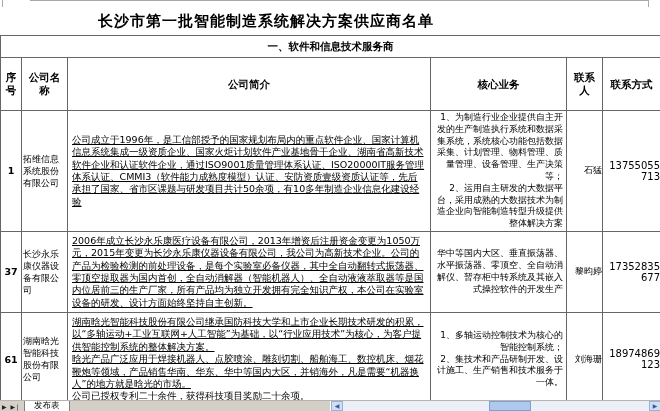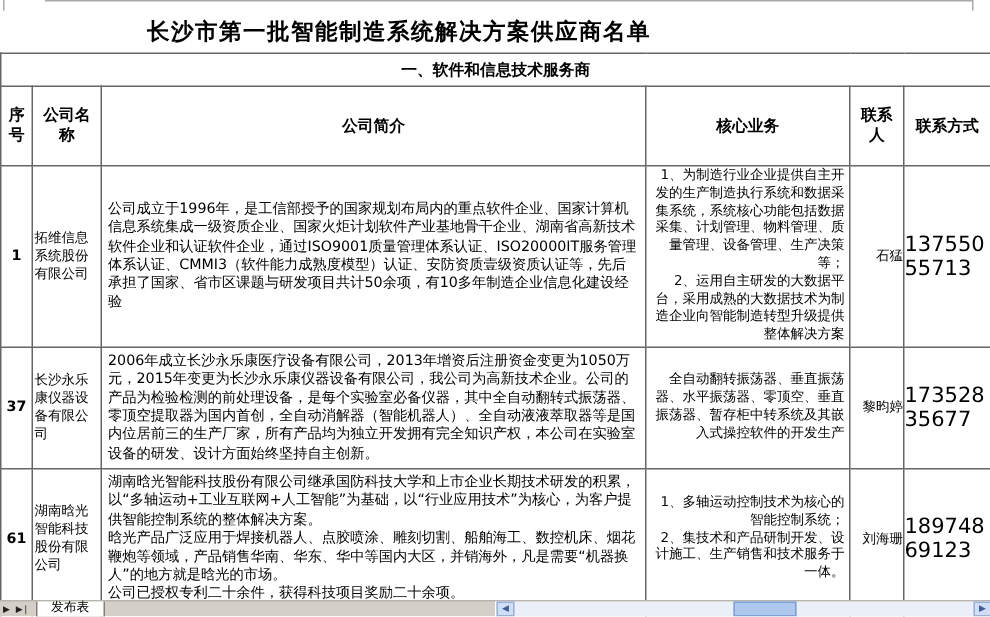--- a/index.html
+++ b/index.html
@@ -12,24 +12,24 @@
   .title{position:absolute;top:8px;left:0;width:532px;height:27px;line-height:27px;
          text-align:center;font-size:15px;font-weight:bold;letter-spacing:1px;}
   table.grid{position:absolute;top:35px;left:0;width:660px;border-collapse:collapse;table-layout:fixed;}
   .grid td,.grid th{border:1px solid #666;overflow:hidden;padding:0;vertical-align:middle;
                     word-break:break-all;}
   .grid th{font-weight:bold;font-size:10.5px;line-height:13px;text-align:center;}
   th.h-no{padding:0 2px;} th.h-name{padding:0 6px;} th.h-contact{padding:0 4px;}
   td.sec{font-weight:bold;font-size:10.5px;text-align:center;}
   td.no{font-size:9.5px;font-weight:bold;text-align:center;}
   td.name{font-size:9px;line-height:12px;text-align:left;padding:16px 1px;}
-  td.intro{font-size:9.5px;line-height:12.4px;padding:1px 4px;text-align:left;white-space:pre-line;}
+  td.intro{font-size:9.5px;line-height:12.4px;padding:1px 4px;text-align:left;white-space:pre-line;text-decoration:underline;}
   td.core{font-size:9px;line-height:11.8px;padding:1px 3px;text-align:right;white-space:pre-line;}
   td.contact{font-size:9px;text-align:right;}
-  td.phone{font-size:14px;text-align:left;}
+  td.phone{font-size:10px;text-align:right;}
   tr.r4 td{vertical-align:top;}
   
   .sheetbar{position:absolute;left:0;top:400px;width:660px;height:11px;background:#d4d0c8;
             border-top:1px solid #b7b4ac;box-sizing:border-box;padding-left:21px;}
   .tabnav{position:absolute;left:2px;top:1px;font-size:6px;line-height:9px;color:#222;letter-spacing:1px;}
   .tabnav span{cursor:default;}
   .sheettab{position:absolute;left:24px;top:0;height:10px;background:#fff;border:1px solid #808080;
             border-top:none;padding:0 9px;font-size:8.5px;line-height:9px;white-space:nowrap;}
   .scrollbar{position:absolute;left:330px;top:0;width:330px;height:10px;background:#eaeff8;
              border-left:1px solid #fff;}
@@ -77,21 +77,21 @@
       <td class="intro">公司成立于1996年，是工信部授予的国家规划布局内的重点软件企业、国家计算机信息系统集成一级资质企业、国家火炬计划软件产业基地骨干企业、湖南省高新技术软件企业和认证软件企业，通过ISO9001质量管理体系认证、ISO20000IT服务管理体系认证、CMMI3（软件能力成熟度模型）认证、安防资质壹级资质认证等，先后承担了国家、省市区课题与研发项目共计50余项，有10多年制造企业信息化建设经验</td>
       <td class="core">1、为制造行业企业提供自主开发的生产制造执行系统和数据采集系统，系统核心功能包括数据采集、计划管理、物料管理、质量管理、设备管理、生产决策等；
 2、运用自主研发的大数据平台，采用成熟的大数据技术为制造企业向智能制造转型升级提供整体解决方案</td>
       <td class="contact">石猛</td>
       <td class="phone">13755055713</td>
     </tr>
     <tr style="height:73px">
       <td class="no">37</td>
       <td class="name">长沙永乐康仪器设备有限公司</td>
       <td class="intro">2006年成立长沙永乐康医疗设备有限公司，2013年增资后注册资金变更为1050万元，2015年变更为长沙永乐康仪器设备有限公司，我公司为高新技术企业。公司的产品为检验检测的前处理设备，是每个实验室必备仪器，其中全自动翻转式振荡器、零顶空提取器为国内首创，全自动消解器（智能机器人）、全自动液液萃取器等是国内位居前三的生产厂家，所有产品均为独立开发拥有完全知识产权，本公司在实验室设备的研发、设计方面始终坚持自主创新。</td>
-      <td class="core">全自动翻转振荡器、垂直振荡器、水平振荡器、零顶空、垂直振荡器、暂存柜中转系统及其嵌入式操控软件的开发生产</td>
+      <td class="core">华中等国内大区、垂直振荡器、水平振荡器、零顶空、全自动消解仪、暂存柜中转系统及其嵌入式操控软件的开发生产</td>
       <td class="contact">黎昀婷</td>
       <td class="phone">17352835677</td>
     </tr>
     <tr style="height:94px">
       <td class="no">61</td>
       <td class="name">湖南晗光智能科技股份有限公司</td>
       <td class="intro">湖南晗光智能科技股份有限公司继承国防科技大学和上市企业长期技术研发的积累，以“多轴运动+工业互联网+人工智能”为基础，以“行业应用技术”为核心，为客户提供智能控制系统的整体解决方案。
 晗光产品广泛应用于焊接机器人、点胶喷涂、雕刻切割、船舶海工、数控机床、烟花鞭炮等领域，产品销售华南、华东、华中等国内大区，并销海外，凡是需要“机器换人”的地方就是晗光的市场。
 公司已授权专利二十余件，获得科技项目奖励二十余项。</td>
       <td class="core">1、多轴运动控制技术为核心的智能控制系统；

